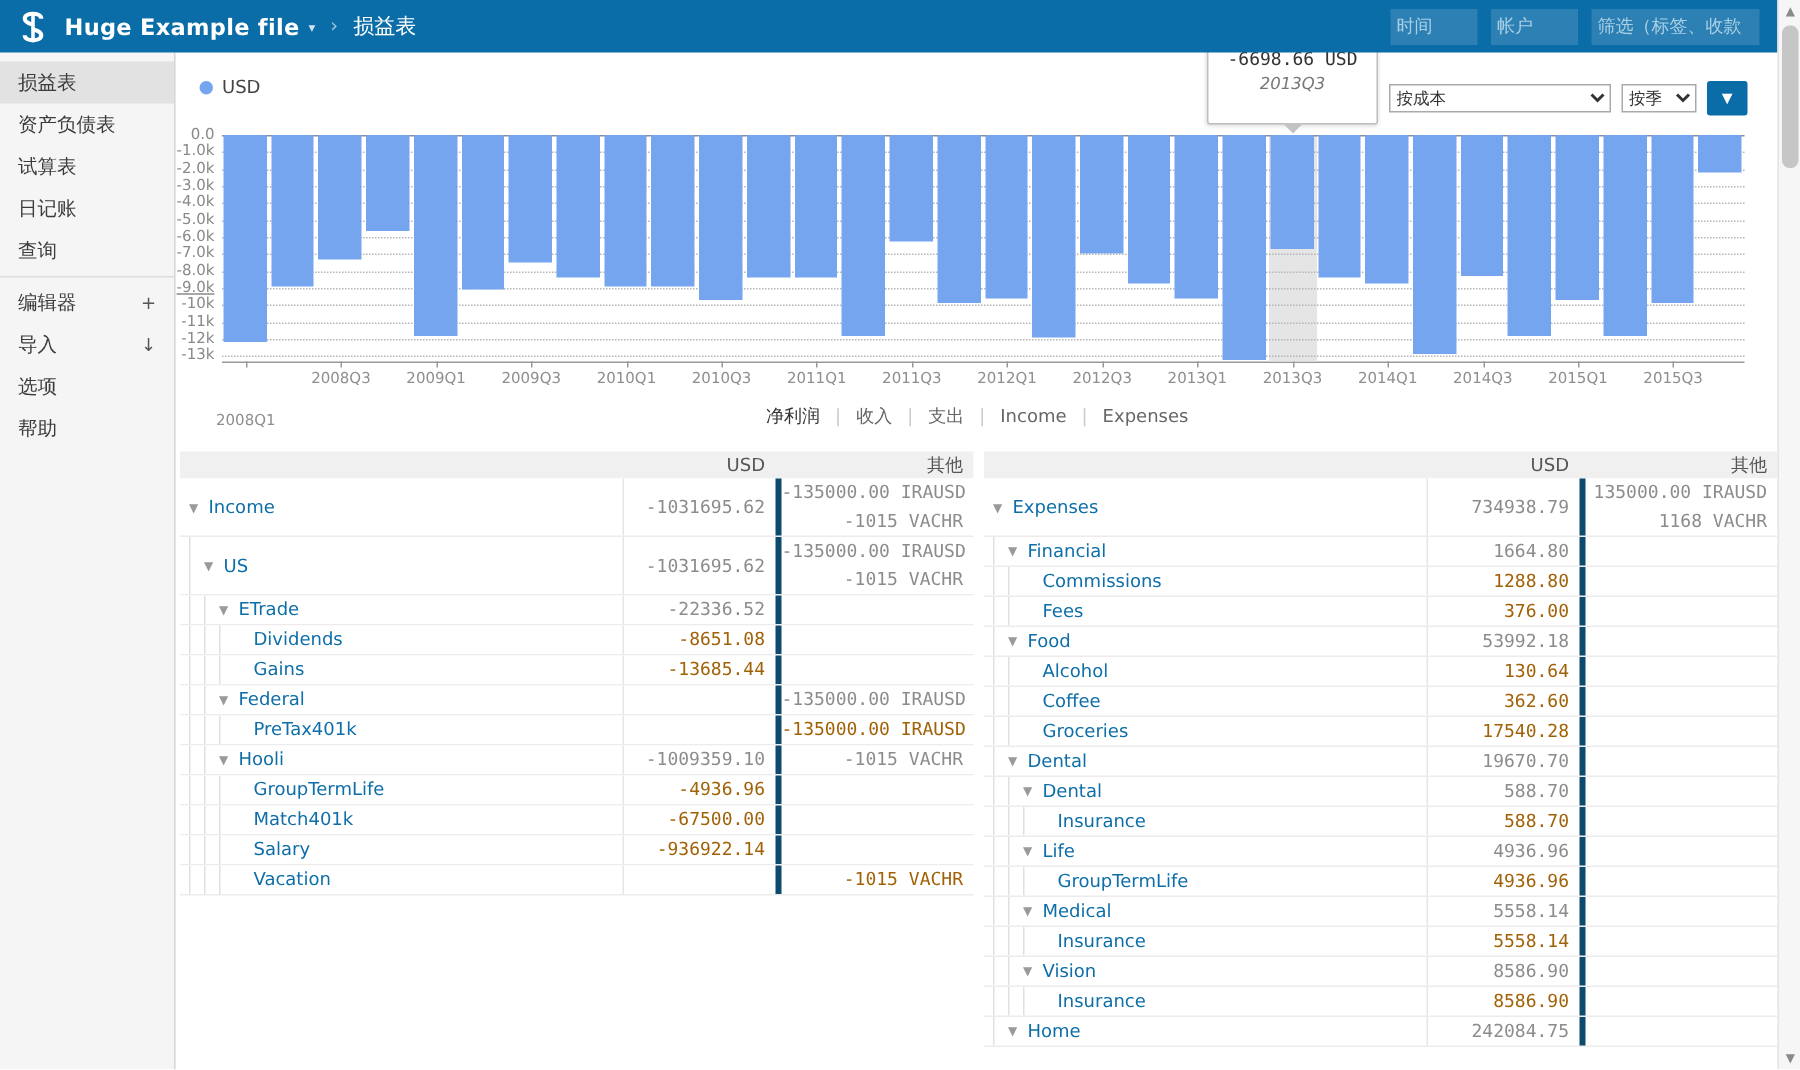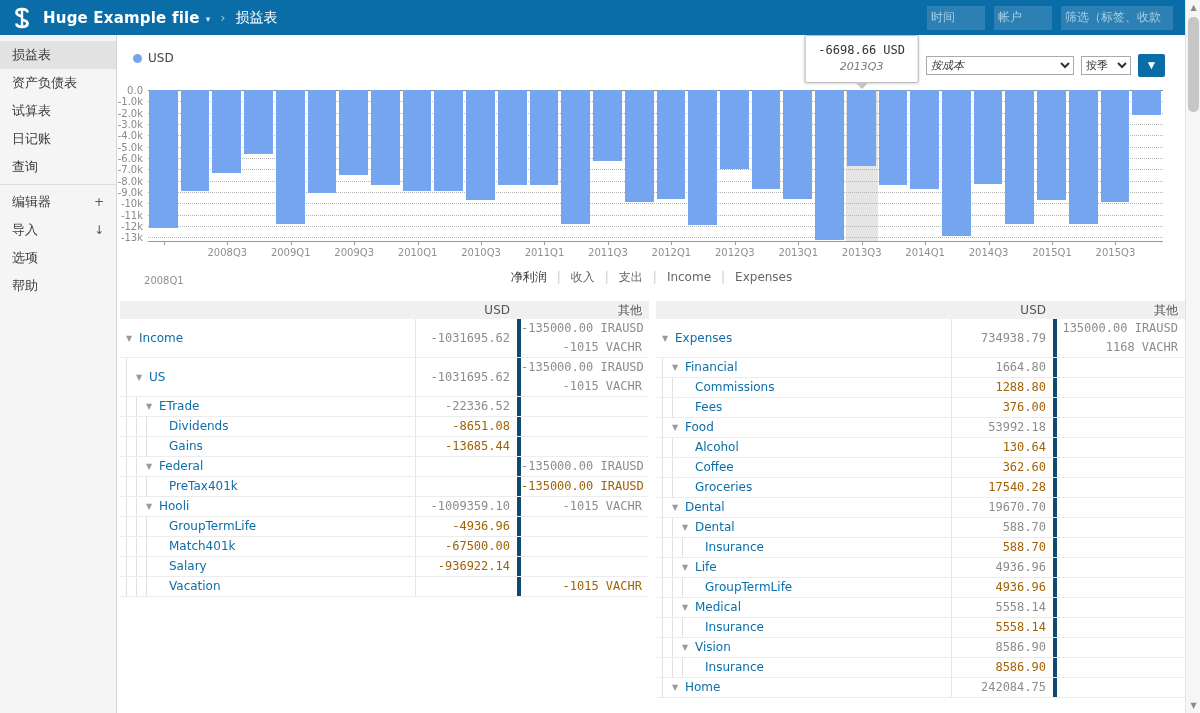--- a/index.html
+++ b/index.html
@@ -43,42 +43,42 @@
   
   .main { position:absolute; left:118px; top:35px; right:15px; bottom:0; background:#fff; }
 
   .legend { position:absolute; left:15px; top:16px; display:flex; align-items:center; gap:6px; }
   .legend-dot { width:9px; height:9px; border-radius:50%; background:#76a5ef; }
   .legend-label { font-size:12px; color:#444; }
 
   .chart-controls { position:absolute; right:20px; top:19px; display:flex; align-items:center; gap:7px; z-index:5; }
   .chart-controls select { font-size:11px; height:19px; border:1px solid #aaa; background:#fff;
     color:#333; font-family:inherit; }
-  .sel-conversion { width:148px;font-style:italic; }
+  .sel-conversion { width:148px; }
   .sel-interval  { width:50px; }
   .chart-toggle { width:27px; height:23px; background:#0a6da8; border:0; border-radius:2px;
     color:#fff; font-size:12px; line-height:23px; text-align:center; cursor:pointer; }
 
   
   .chart-wrap { position:relative; margin:55px 22px 0 30px; height:152px; }
   .plot { position:absolute; inset:0; border-bottom:1px solid #999; }
   .gridline { position:absolute; left:0; right:0; height:0; border-top:1px dotted #b5b5b5; }
   .gridline.zero { border-top:1px solid #8d8d8d; }
   .ylabel { position:absolute; right:calc(100% + 5px); transform:translateY(-50%);
     font-size:10px; color:#8a8a8a; white-space:nowrap; }
   .band { position:absolute; top:0; bottom:0; background:#e5e5e5; }
   .bar-slot { position:absolute; top:0; height:100%; }
   .bar { position:absolute; left:1px; right:2px; top:0; background:#76a5ef; }
   .xtick { position:absolute; top:100%; width:0; height:4px; border-left:1px solid #999; }
   .xlabel { position:absolute; top:calc(100% + 6px); transform:translateX(-50%);
     font-size:10px; color:#8f8f8f; white-space:nowrap; }
 
   .tooltip { position:absolute; bottom:calc(100% + 7px); transform:translateX(-50%);
     background:#fff; border:1px solid #bdbdbd; border-radius:2px; box-shadow:0 1px 3px rgba(0,0,0,.15);
-    padding:7px 13px 9px; text-align:center; z-index:6; white-space:nowrap; }
+    padding:7px 13px 20px; text-align:center; z-index:6; white-space:nowrap; }
   .tooltip .tt-value { font-family:"DejaVu Sans Mono","Liberation Mono",monospace;
     font-size:12px; color:#333; }
   .tooltip .tt-period { font-size:11px; font-style:italic; color:#777; margin-top:3px; }
   .tt-arrow { position:absolute; bottom:calc(100% + 1px); transform:translateX(-50%);
     width:0; height:0; border:7px solid transparent; border-top-color:#c3c3c3; border-bottom:0; z-index:6; }
 
   .mode-links { text-align:center; margin-top:27px; font-size:12px; color:#666; }
   .mode-link { cursor:pointer; padding:0 10px; color:#666; }
   .mode-link.active { color:#333; }
   .mode-sep { color:#c9c9c9; }
@@ -196,21 +196,21 @@
         <span class="ylabel" style="top: 45.3731px;">-4.0k</span>
         <div class="gridline" style="top: 56.7164px;"></div>
         <span class="ylabel" style="top: 56.7164px;">-5.0k</span>
         <div class="gridline" style="top: 68.0597px;"></div>
         <span class="ylabel" style="top: 68.0597px;">-6.0k</span>
         <div class="gridline" style="top: 79.403px;"></div>
         <span class="ylabel" style="top: 79.403px;">-7.0k</span>
         <div class="gridline" style="top: 90.7463px;"></div>
         <span class="ylabel" style="top: 90.7463px;">-8.0k</span>
         <div class="gridline" style="top: 102.09px;"></div>
-        <span class="ylabel" style="top: 102.09px;">-9.0k</span>
+        <span class="ylabel" style="top: 102.09px; text-decoration: underline;">-9.0k</span>
         <div class="gridline" style="top: 113.433px;"></div>
         <span class="ylabel" style="top: 113.433px;">-10k</span>
         <div class="gridline" style="top: 124.776px;"></div>
         <span class="ylabel" style="top: 124.776px;">-11k</span>
         <div class="gridline" style="top: 136.119px;"></div>
         <span class="ylabel" style="top: 136.119px;">-12k</span>
         <div class="gridline" style="top: 147.463px;"></div>
         <span class="ylabel" style="top: 147.463px;">-13k</span>
         <div class="bar-slot" style="left: 0%; width: 3.125%;">
           <div class="bar" style="height: 138.388px;"></div>

